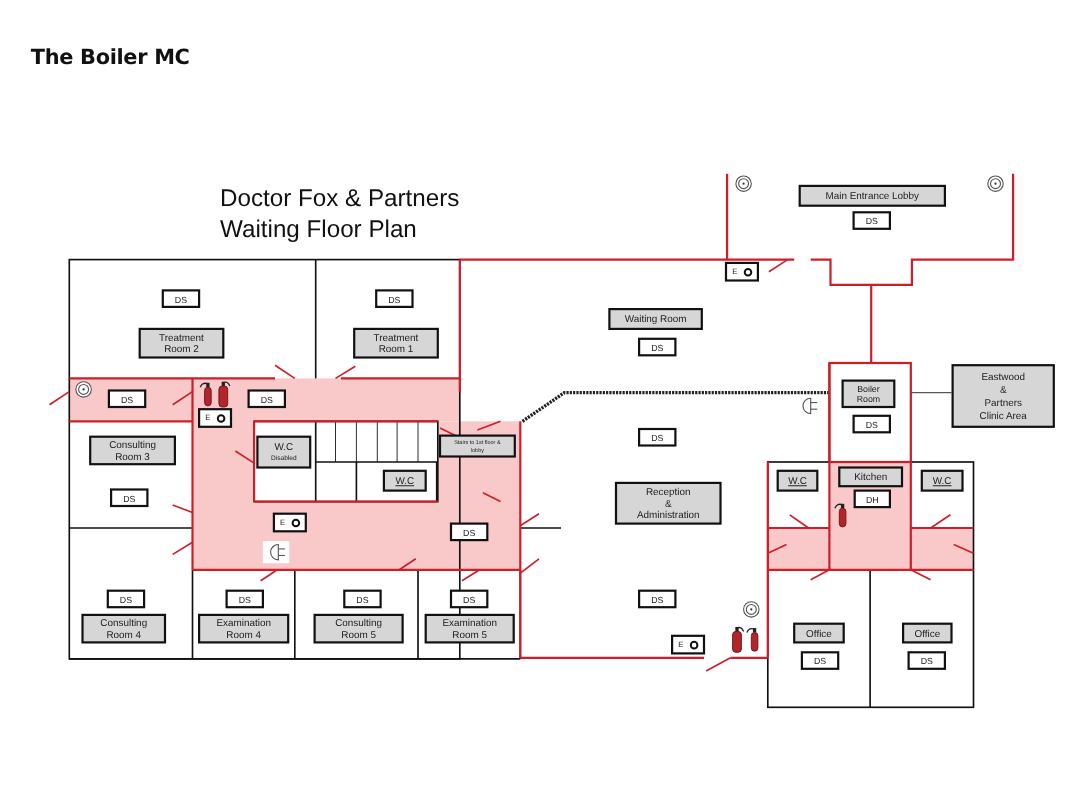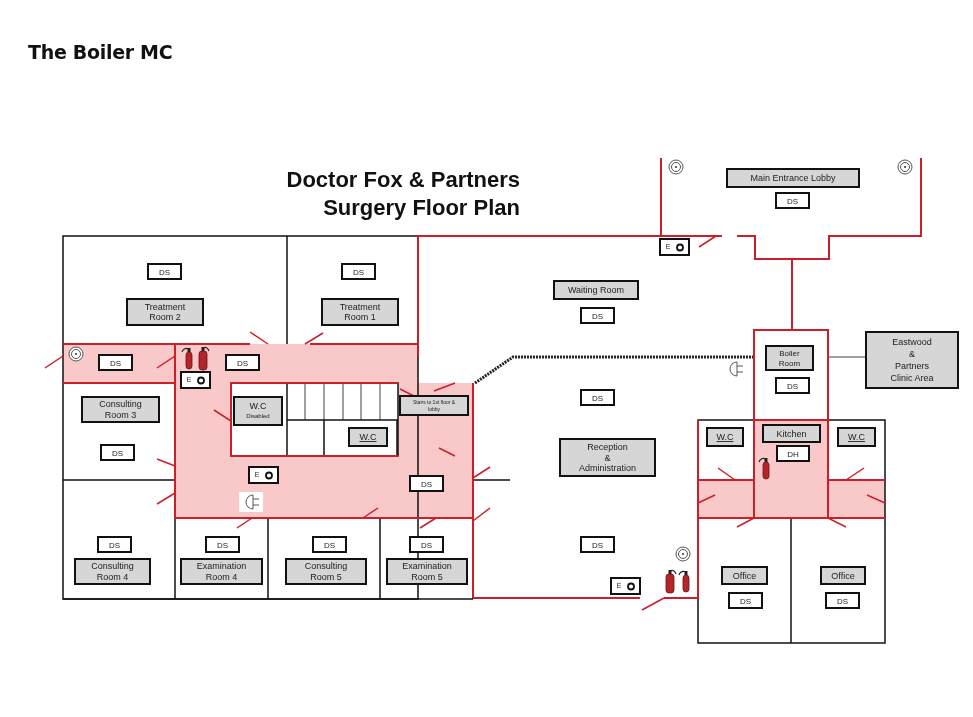--- a/index.html
+++ b/index.html
@@ -1,28 +1,28 @@
 <!DOCTYPE html>
 <html><head>
 <meta charset="utf-8">
 <style>
   html, body { margin:0; padding:0; background:#ffffff; }
   body { width:973px; height:717px; position:relative; overflow:hidden; font-family:"Liberation Sans", sans-serif; }
   .doc-title { position:absolute; left:28px; top:41px; font-family:"DejaVu Sans", sans-serif; font-weight:bold; font-size:19px; color:#111; letter-spacing:-0.3px; }
-  .plan-title { position:absolute; left:200px; top:166px; width:320px; text-align:right; font-family:"Liberation Sans", sans-serif; font-weight:bold; font-size:22px; line-height:28px; color:#111; }
+  .plan-title { position:absolute; left:200px; top:166px; width:320px; text-align:left; font-family:"Liberation Sans", sans-serif; font-weight:normal; font-size:22px; line-height:28px; color:#111; }
   svg#plan { position:absolute; left:0; top:0; }
   .lbl { font-family:"Liberation Sans", sans-serif; fill:#222; text-anchor:middle; }
 </style>
 </head>
 <body>
 
 <div class="doc-title">The Boiler MC</div>
 <div class="plan-title">
   <div>Doctor Fox &amp; Partners</div>
-  <div>Surgery Floor Plan</div>
+  <div>Waiting Floor Plan</div>
 </div>
 
 <svg id="plan" width="973" height="717" viewBox="0 0 973 717">
 
   <g fill="#f9c9c9" stroke="none">
     <rect x="63" y="344" width="355" height="39"></rect>
     <rect x="175" y="344" width="56" height="174"></rect>
     <rect x="175" y="457" width="298" height="61"></rect>
     <rect x="398" y="383" width="75" height="80"></rect>
     <rect x="698" y="480" width="187" height="38"></rect>

